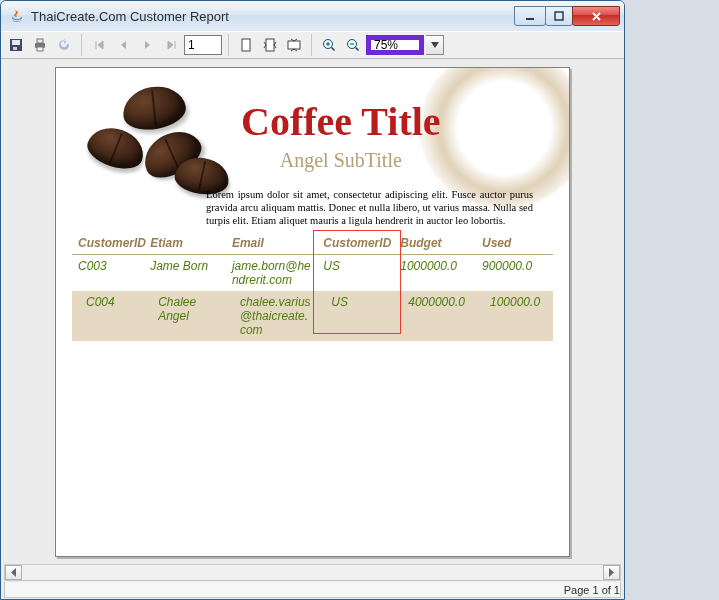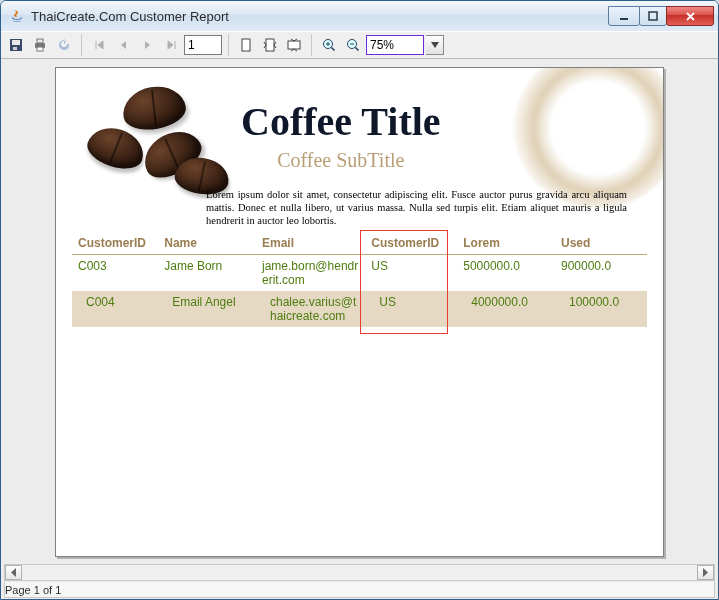--- a/index.html
+++ b/index.html
@@ -1,63 +1,63 @@
 <!DOCTYPE html>
 <html><head>
 <meta charset="utf-8">
 <style>
   * { box-sizing: border-box; margin: 0; padding: 0; }
   html, body { width: 719px; height: 600px; overflow: hidden; font-family: "Segoe UI", Tahoma, sans-serif; font-size: 12px; background: #d6dde5; }
 
   
-  .window { width: 719px; height: 600px; border: 1px solid #2e5f8a; border-radius: 6px 6px 0 0; background: #ececec; display: flex; flex-direction: column; overflow: hidden; }
+  .window { width: 625px; height: 600px; border: 1px solid #2e5f8a; border-radius: 6px 6px 0 0; background: #ececec; display: flex; flex-direction: column; overflow: hidden; }
   .titlebar { height: 30px; background: linear-gradient(#f3f7fb, #dde7f3 45%, #cfe0f0 46%, #dfeaf6); display: flex; align-items: center; padding: 0 4px 0 8px; position: relative; }
   .titlebar .appicon { width: 16px; height: 16px; margin-right: 6px; }
   .titlebar .title { flex: 1; color: #2b2b2b; font-size: 13px; }
   .winbtns { display: flex; gap: 0; }
   .winbtn { width: 32px; height: 20px; border: 1px solid #5a7ca0; border-radius: 0 0 3px 3px; background: linear-gradient(#eaf2fb,#cfe0f0); display:flex; align-items:center; justify-content:center; margin-left:-1px; cursor: default; }
   .winbtn.max { width: 28px; }
   .winbtn.close { width: 48px; background: linear-gradient(#f08b85,#d9514a 45%,#c73028 46%,#e36058); border-color:#8a2a23; }
   .winbtn svg { display:block; }
 
   
   .toolbar { height: 28px; background: #efefef; border-top: 1px solid #fff; border-bottom: 1px solid #b9b9b9; display: flex; align-items: center; padding: 0 4px; gap: 2px; }
   .tbtn { width: 22px; height: 22px; border: 1px solid transparent; border-radius: 2px; display:flex; align-items:center; justify-content:center; background:transparent; cursor:default; }
   .tbtn.disabled { opacity: .45; }
   .sep { width:1px; height:22px; background:#c8c8c8; margin: 0 4px; }
   .pagefield { width: 38px; height:20px; border:1px solid #7a7a7a; background:#fff; font-size:12px; padding:1px 3px; }
-  .zoomfield { width: 58px; height:20px; border:1px solid #6d28d9; background:#fff; font-size:12px; padding:1px 3px; }
+  .zoomfield { width: 58px; height:20px; border:5px solid #6d28d9; background:#fff; font-size:12px; padding:1px 3px; }
   .zoomdrop { width:18px; height:20px; border:1px solid #8a8a8a; border-left:none; background:linear-gradient(#fdfdfd,#e2e2e2); display:flex; align-items:center; justify-content:center; }
 
   
   .viewer { flex:1; background:#ececec; position:relative; }
   .paper-wrap { position:absolute; left:54px; top:8px; right:54px; bottom:42px; background:#ececec; }
   .paper { width:100%; height:100%; background:#fff; border:1px solid #808080; box-shadow: 2px 2px 0 rgba(0,0,0,.25); position:relative; overflow:hidden; }
 
   
   .stain { position:absolute; top:-20px; right:-20px; width:170px; height:160px; border-radius:50%; background: radial-gradient(circle at 50% 50%, rgba(198,170,122,0) 40%, rgba(198,170,122,.55) 55%, rgba(198,170,122,0) 75%); filter: blur(1px); }
   .beans { position:absolute; left:24px; top:20px; width:150px; height:110px; }
   .titleblock { position:absolute; left:185px; top:30px; }
-  .rtitle { font-family: "Times New Roman", serif; font-weight:700; font-size:40px; color:#0f172a;text-align:center; }
+  .rtitle { font-family: "Times New Roman", serif; font-weight:700; font-size:40px; color:#b91c1c;text-align:center; }
   .rsub { font-family: "Times New Roman", serif; font-size:20px; color:#b79e74; margin-top:4px; text-align:center; }
   .desc { position:absolute; left:150px; top:120px; right:36px; font-family:Liberation Serif, serif; font-size:10.5px; line-height:1.25; color:#000; text-align:justify; }
 
   .tablewrap { position:absolute; left:16px; right:16px; top:164px; }
-  table.rpt { width:100%; border-collapse:collapse; table-layout:fixed; font-size:12px; font-family:"Segoe UI",sans-serif; }
+  table.rpt { width:100%; border-collapse:collapse; table-layout:fixed; font-size:12px; font-family:"Segoe UI",sans-serif;font-style:italic; }
   table.rpt th { text-align:left; font-weight:700; color:#9a7d50; padding:4px 6px; border-bottom:1px solid #bfa77a; }
   table.rpt td { padding:4px 6px; vertical-align:top; color:#4d7c0f; word-break:break-word; }
   table.rpt tr.striped td { background:#e6d9c4;padding-left:14px; }
 
   .highlight-box { position:absolute; border:1px solid #ea3c2e; pointer-events:none; }
 
   
   .hscroll { position:absolute; left:3px; right:3px; bottom:18px; height:17px; background:#f0f0f0; border:1px solid #c8c8c8; display:flex; align-items:center; }
   .hscroll .arrow { width:17px; height:15px; background:linear-gradient(#fdfdfd,#e6e6e6); border:1px solid #b0b0b0; display:flex; align-items:center; justify-content:center; }
   .hscroll .track { flex:1; height:15px; }
-  .pagefoot { position:absolute; left:3px; right:3px; bottom:1px; height:16px; border:1px solid #c8c8c8; border-top:none; background:#f6f6f6; display:flex; align-items:center; justify-content:flex-start; font-size:11px; color:#2b2b2b; }
+  .pagefoot { position:absolute; left:3px; right:3px; bottom:1px; height:16px; border:1px solid #c8c8c8; border-top:none; background:#f6f6f6; display:flex; align-items:center; justify-content:flex-end; font-size:11px; color:#2b2b2b; }
 
   
   .bean { position:absolute; width:60px; height:40px; border-radius:50% 50% 50% 50% / 60% 60% 40% 40%; background: radial-gradient(ellipse at 35% 30%, #6b432a, #2e190f 70%); box-shadow: inset -4px -4px 8px rgba(0,0,0,.5), 2px 4px 4px rgba(0,0,0,.25); }
   .bean::after { content:""; position:absolute; left:50%; top:8%; width:2px; height:84%; background:rgba(0,0,0,.5); transform:translateX(-50%) rotate(4deg); border-radius:2px; }
 </style>
 </head>
 <body>
 
 <div class="window">
   <div class="titlebar">
@@ -177,56 +177,56 @@
       <div class="paper">
         <div class="stain"></div>
         <div class="beans">
           <div class="bean" style="left:44px; top:0; transform:rotate(-10deg) scale(1.05);"></div>
           <div class="bean" style="left:6px; top:40px; transform:rotate(18deg) scale(.95);"></div>
           <div class="bean" style="left:62px; top:46px; transform:rotate(-28deg);"></div>
           <div class="bean" style="left:92px; top:68px; transform:rotate(8deg) scale(.9);"></div>
         </div>
         <div class="titleblock">
           <div class="rtitle">Coffee Title</div>
-          <div class="rsub">Coffee SubTitle</div>
+          <div class="rsub">Angel SubTitle</div>
         </div>
         <div class="desc">Lorem ipsum dolor sit amet, consectetur adipiscing elit. Fusce auctor purus gravida arcu aliquam mattis. Donec et nulla libero, ut varius massa. Nulla sed turpis elit. Etiam aliquet mauris a ligula hendrerit in auctor leo lobortis.</div>
 
         <div class="tablewrap">
           <table class="rpt">
             <colgroup>
                 <col style="width:15%">
                 <col style="width:17%">
                 <col style="width:19%">
                 <col style="width:16%">
                 <col style="width:17%">
                 <col style="width:16%">
               </colgroup>
             <thead>
               <tr>
                 <th>CustomerID</th>
-                <th>Name</th>
+                <th>Etiam</th>
                 <th>Email</th>
                 <th>CustomerID</th>
-                <th>Lorem</th>
+                <th>Budget</th>
                 <th>Used</th>
               </tr>
             </thead>
             <tbody>
               <tr>
                 <td>C003</td>
                 <td>Jame Born</td>
                 <td>jame.born@hendrerit.com</td>
                 <td>US</td>
-                <td>5000000.0</td>
+                <td>1000000.0</td>
                 <td>900000.0</td>
               </tr>
               <tr class="striped">
                 <td>C004</td>
-                <td>Email Angel</td>
+                <td>Chalee Angel</td>
                 <td>chalee.varius@thaicreate.com</td>
                 <td>US</td>
                 <td>4000000.0</td>
                 <td>100000.0</td>
               </tr>
             </tbody>
           </table>
           <div class="highlight-box" style="left:50%; top:-2px; width:88px; height:104px;"></div>
         </div>
       </div>

